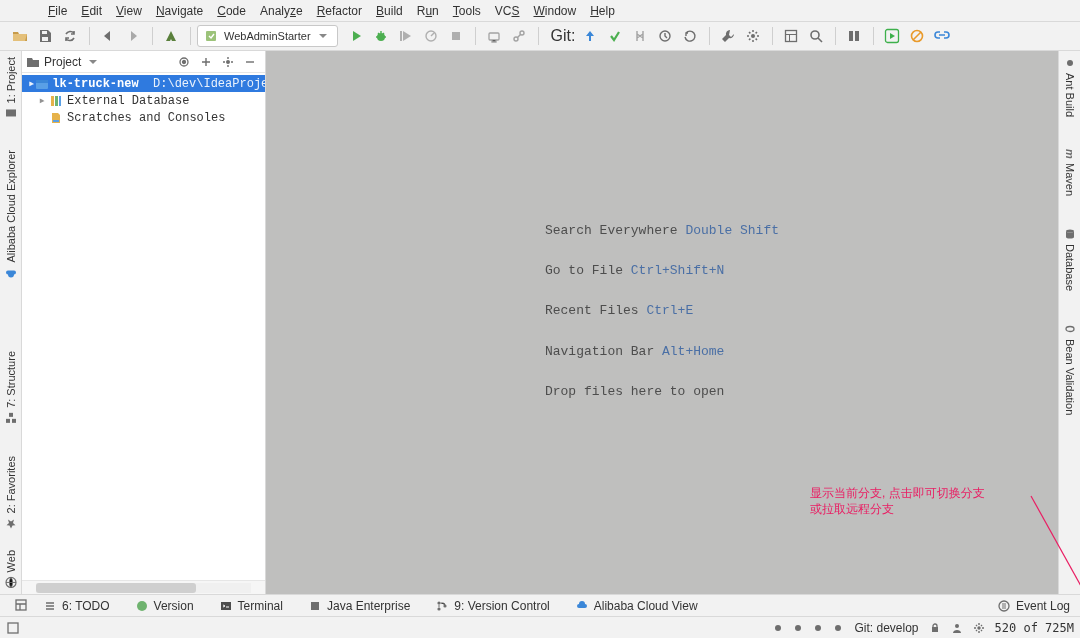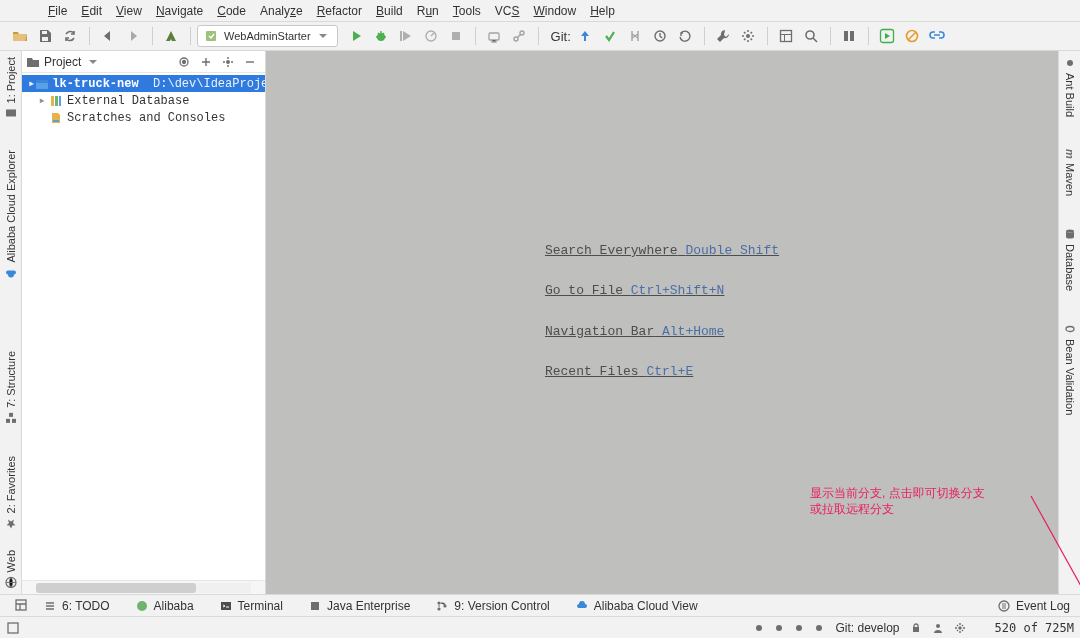--- a/index.html
+++ b/index.html
@@ -52,21 +52,21 @@
   .vsep { width: 1px; height: 18px; background: #cfcfcf; margin: 0 6px; }
   .run-config-btn {
     display: inline-flex; align-items: center; gap: 6px;
     border: 1px solid #c8c8c8; border-radius: 3px;
     background: #fff;
     height: 22px; padding: 0 8px 0 6px;
     margin-right: 6px;
   }
   .run-config-btn span.label { font-size: 11px; color: #333; }
   .run-config-btn .chev { color: #888; }
-  .git-label { margin: 0 2px 0 6px; color: #333; font-size: 13px; }
+  .git-label { margin: 0 2px 0 6px; color: #333; font-size: 16px; }
 
   .tbtn.green  { color: #4caf50; }
   .tbtn.blue   { color: #3b87d8; }
 
   
   .middle {
     flex: 1 1 auto;
     display: flex;
     overflow: hidden;
     position: relative;
@@ -144,21 +144,21 @@
     display: flex;
     align-items: center;
     justify-content: center;
   }
   .tips {
     font-family: Consolas, "Courier New", monospace;
     font-size: 13px;
     color: #4d4d4d;
     line-height: 1.4;
   }
-  .tips .row { margin-bottom: 22px; text-decoration: underline; }
+  .tips .row { margin-bottom: 22px; }
   .tips .kb { color: #4a6fa5; }
 
   .annot {
     position: absolute;
     right: 48px; top: 434px;
     width: 200px;
     color: #e91e63;
     font-size: 12px;
     line-height: 1.35;
   }
@@ -193,21 +193,21 @@
     border-top: 1px solid #d9d9d9;
     display: flex;
     align-items: center;
     padding: 0 6px;
     background: #f2f2f2;
     font-size: 12px;
   }
   .statusbar .left { display: flex; align-items:center; gap: 6px; }
   .statusbar .right { margin-left: auto; display: flex; align-items:center; gap: 10px;}
   .sico { color:#6e6e6e; display:inline-flex; }
-  .mem { font-family: Consolas, monospace; margin-left: 19px; }
+  .mem { font-family: Consolas, monospace; }
   .stat-icons { display:flex; align-items:center; gap:8px; color:#6e6e6e;}
 
   
   .i14 { width:14px; height:14px; }
   .i12 { width:12px; height:12px; }
   .i16 { width:16px; height:16px; }
 
 </style>
 </head>
 <body>
@@ -536,22 +536,23 @@
       <div class="track">
           <div class="thumb"></div>
         </div>
     </div>
   </div>
 
   <div class="editor-area">
     <div class="tips">
       <div class="row"><span>Search Everywhere</span> <span class="kb">Double Shift</span></div>
       <div class="row"><span>Go to File</span> <span class="kb">Ctrl+Shift+N</span></div>
+      <div class="row"><span>Recent Files</span> <span class="kb">Ctrl+E</span></div>
       <div class="row"><span>Navigation Bar</span> <span class="kb">Alt+Home</span></div>
-      <div class="row"><span>Recent Files</span> <span class="kb">Ctrl+E</span></div>
+      <div class="row"><span>Drop files here to open</span></div>
     </div>
 
     <svg class="arrow-line" viewBox="0 0 80 130">
       <line x1="5" y1="5" x2="70" y2="122" stroke="#e91e63" stroke-width="1.2"></line>
       <path d="M70 122l-4-9 9 3z" fill="#e91e63"></path>
     </svg>
     <div class="annot">
       <div>显示当前分支, 点击即可切换分支</div>
       <div>或拉取远程分支</div>
     </div>
@@ -599,21 +600,21 @@
   <span class="btab">
     <svg class="ico i12" viewBox="0 0 12 12">
         <path stroke="#6e6e6e" stroke-width="1.3" d="M2 3h8M2 6h8M2 9h8"></path>
       </svg>
     <span>6: TODO</span>
   </span>
   <span class="btab">
     <svg class="ico i12" viewBox="0 0 12 12">
         <circle cx="6" cy="6" r="5" fill="#6fb36f"></circle>
       </svg>
-    <span>Alibaba</span>
+    <span>Version</span>
   </span>
   <span class="btab">
     <svg class="ico i12" viewBox="0 0 12 12">
         <rect x="1" y="2" width="10" height="8" fill="#4d4d4d"></rect>
         <path stroke="#fff" d="M3 5l2 1-2 1M6 7h3"></path>
       </svg>
     <span>Terminal</span>
   </span>
   <span class="btab">
     <svg class="ico i12" viewBox="0 0 12 12">

